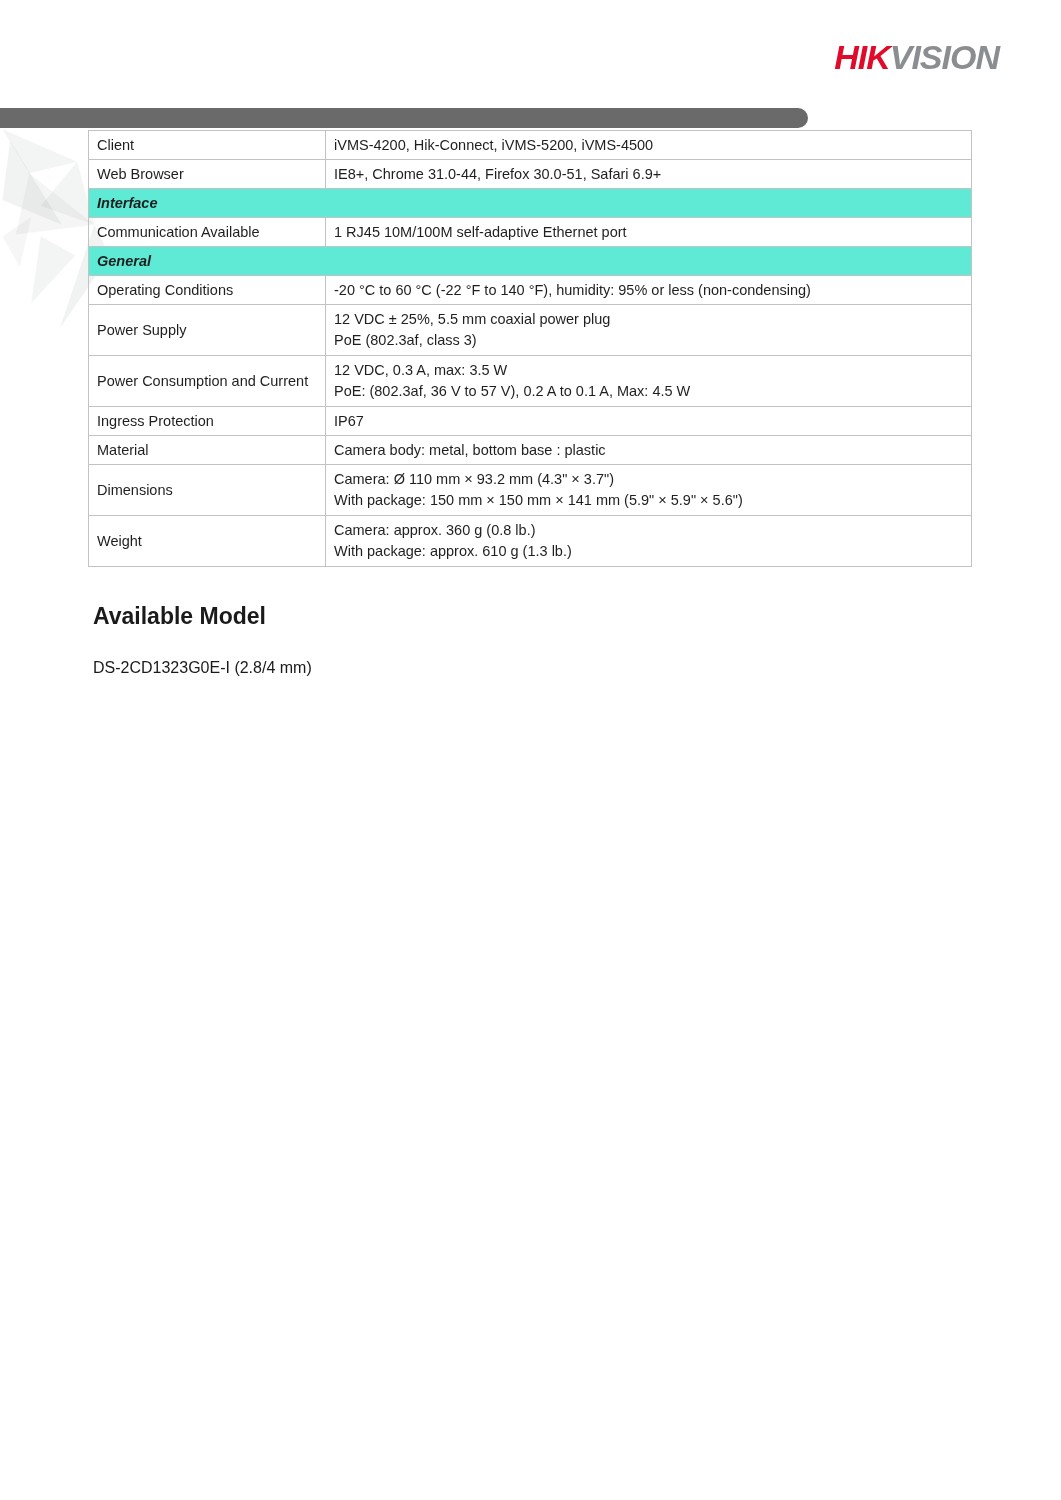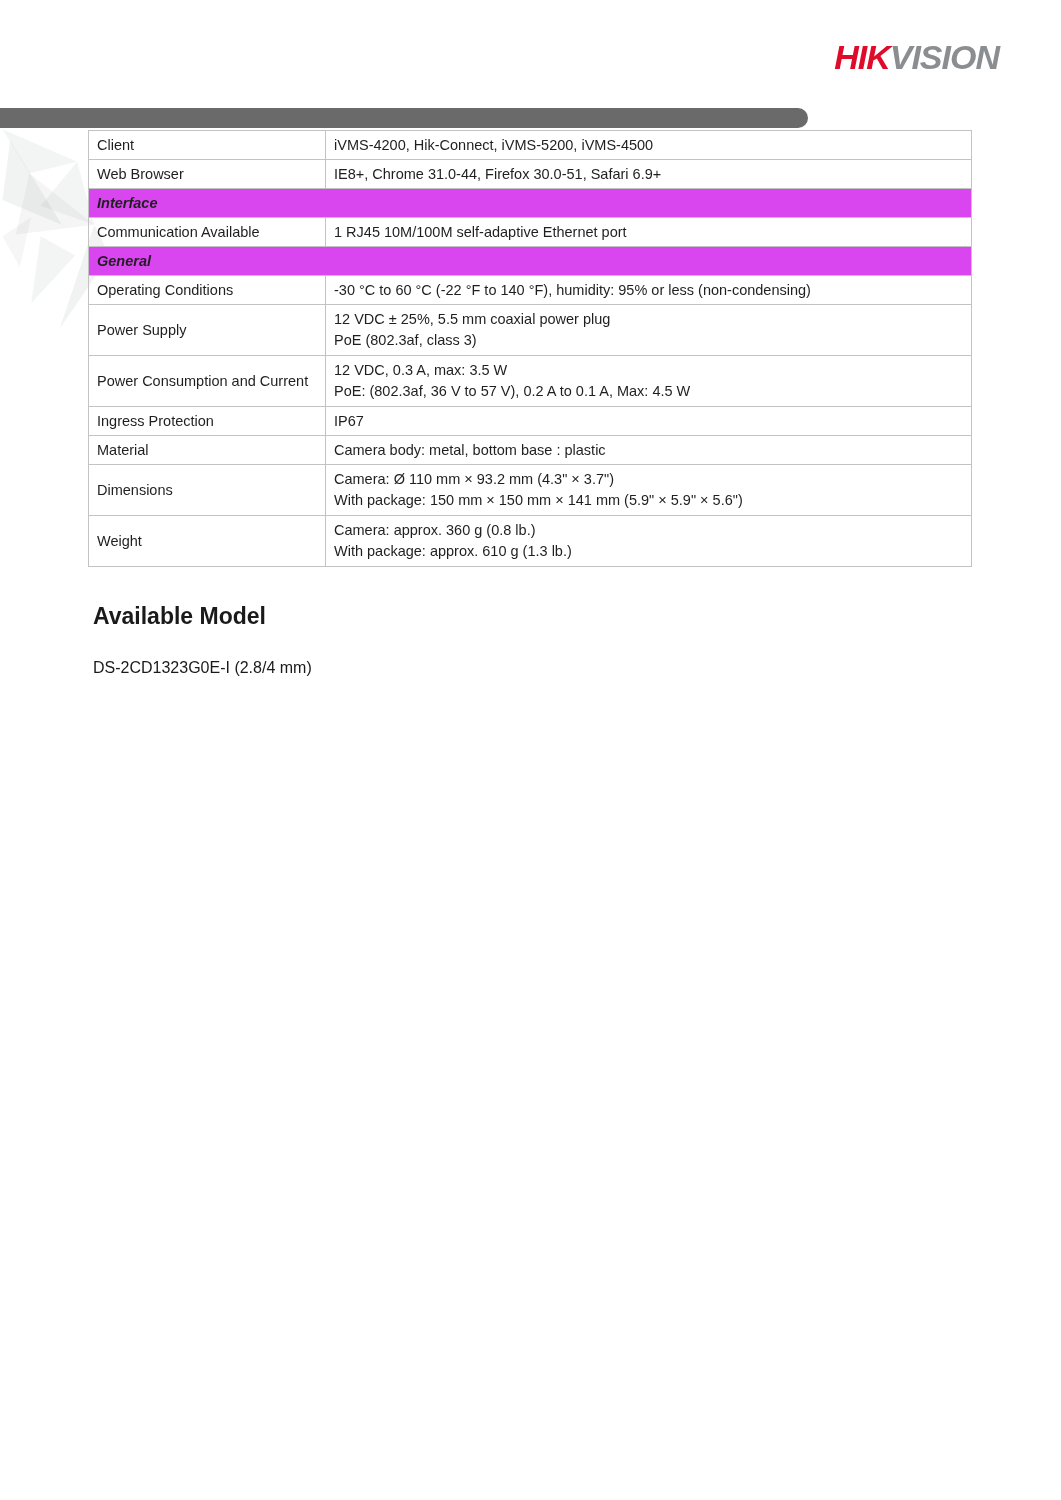--- a/index.html
+++ b/index.html
@@ -70,21 +70,21 @@
     border: 1px solid #c3c3c3;
     padding: 2px 8px;
     vertical-align: middle;
     line-height: 21px;
     overflow: hidden;
     white-space: nowrap;
   }
   tr.r1 td { height: 24px; }
   tr.r2 td { height: 46px; }
   tr.sec td {
-    background: #d946ef;
+    background: #5eead4;
     font-weight: bold;
     font-style: italic;
     height: 24px;
   }
 
   
   .avail-heading {
     position: absolute;
     top: 603px;
     left: 93px;
@@ -139,21 +139,21 @@
       </tr>
       <tr class="r1">
         <td>Communication Available</td>
         <td>1 RJ45 10M/100M self-adaptive Ethernet port</td>
       </tr>
       <tr class="sec">
         <td colspan="2">General</td>
       </tr>
       <tr class="r1">
         <td>Operating Conditions</td>
-        <td>-30 °C to 60 °C (-22 °F to 140 °F), humidity: 95% or less (non-condensing)</td>
+        <td>-20 °C to 60 °C (-22 °F to 140 °F), humidity: 95% or less (non-condensing)</td>
       </tr>
       <tr class="r2">
         <td>Power Supply</td>
         <td>
           <div>12 VDC ± 25%, 5.5 mm coaxial power plug</div>
           <div>PoE (802.3af, class 3)</div>
         </td>
       </tr>
       <tr class="r2">
         <td>Power Consumption and Current</td>

